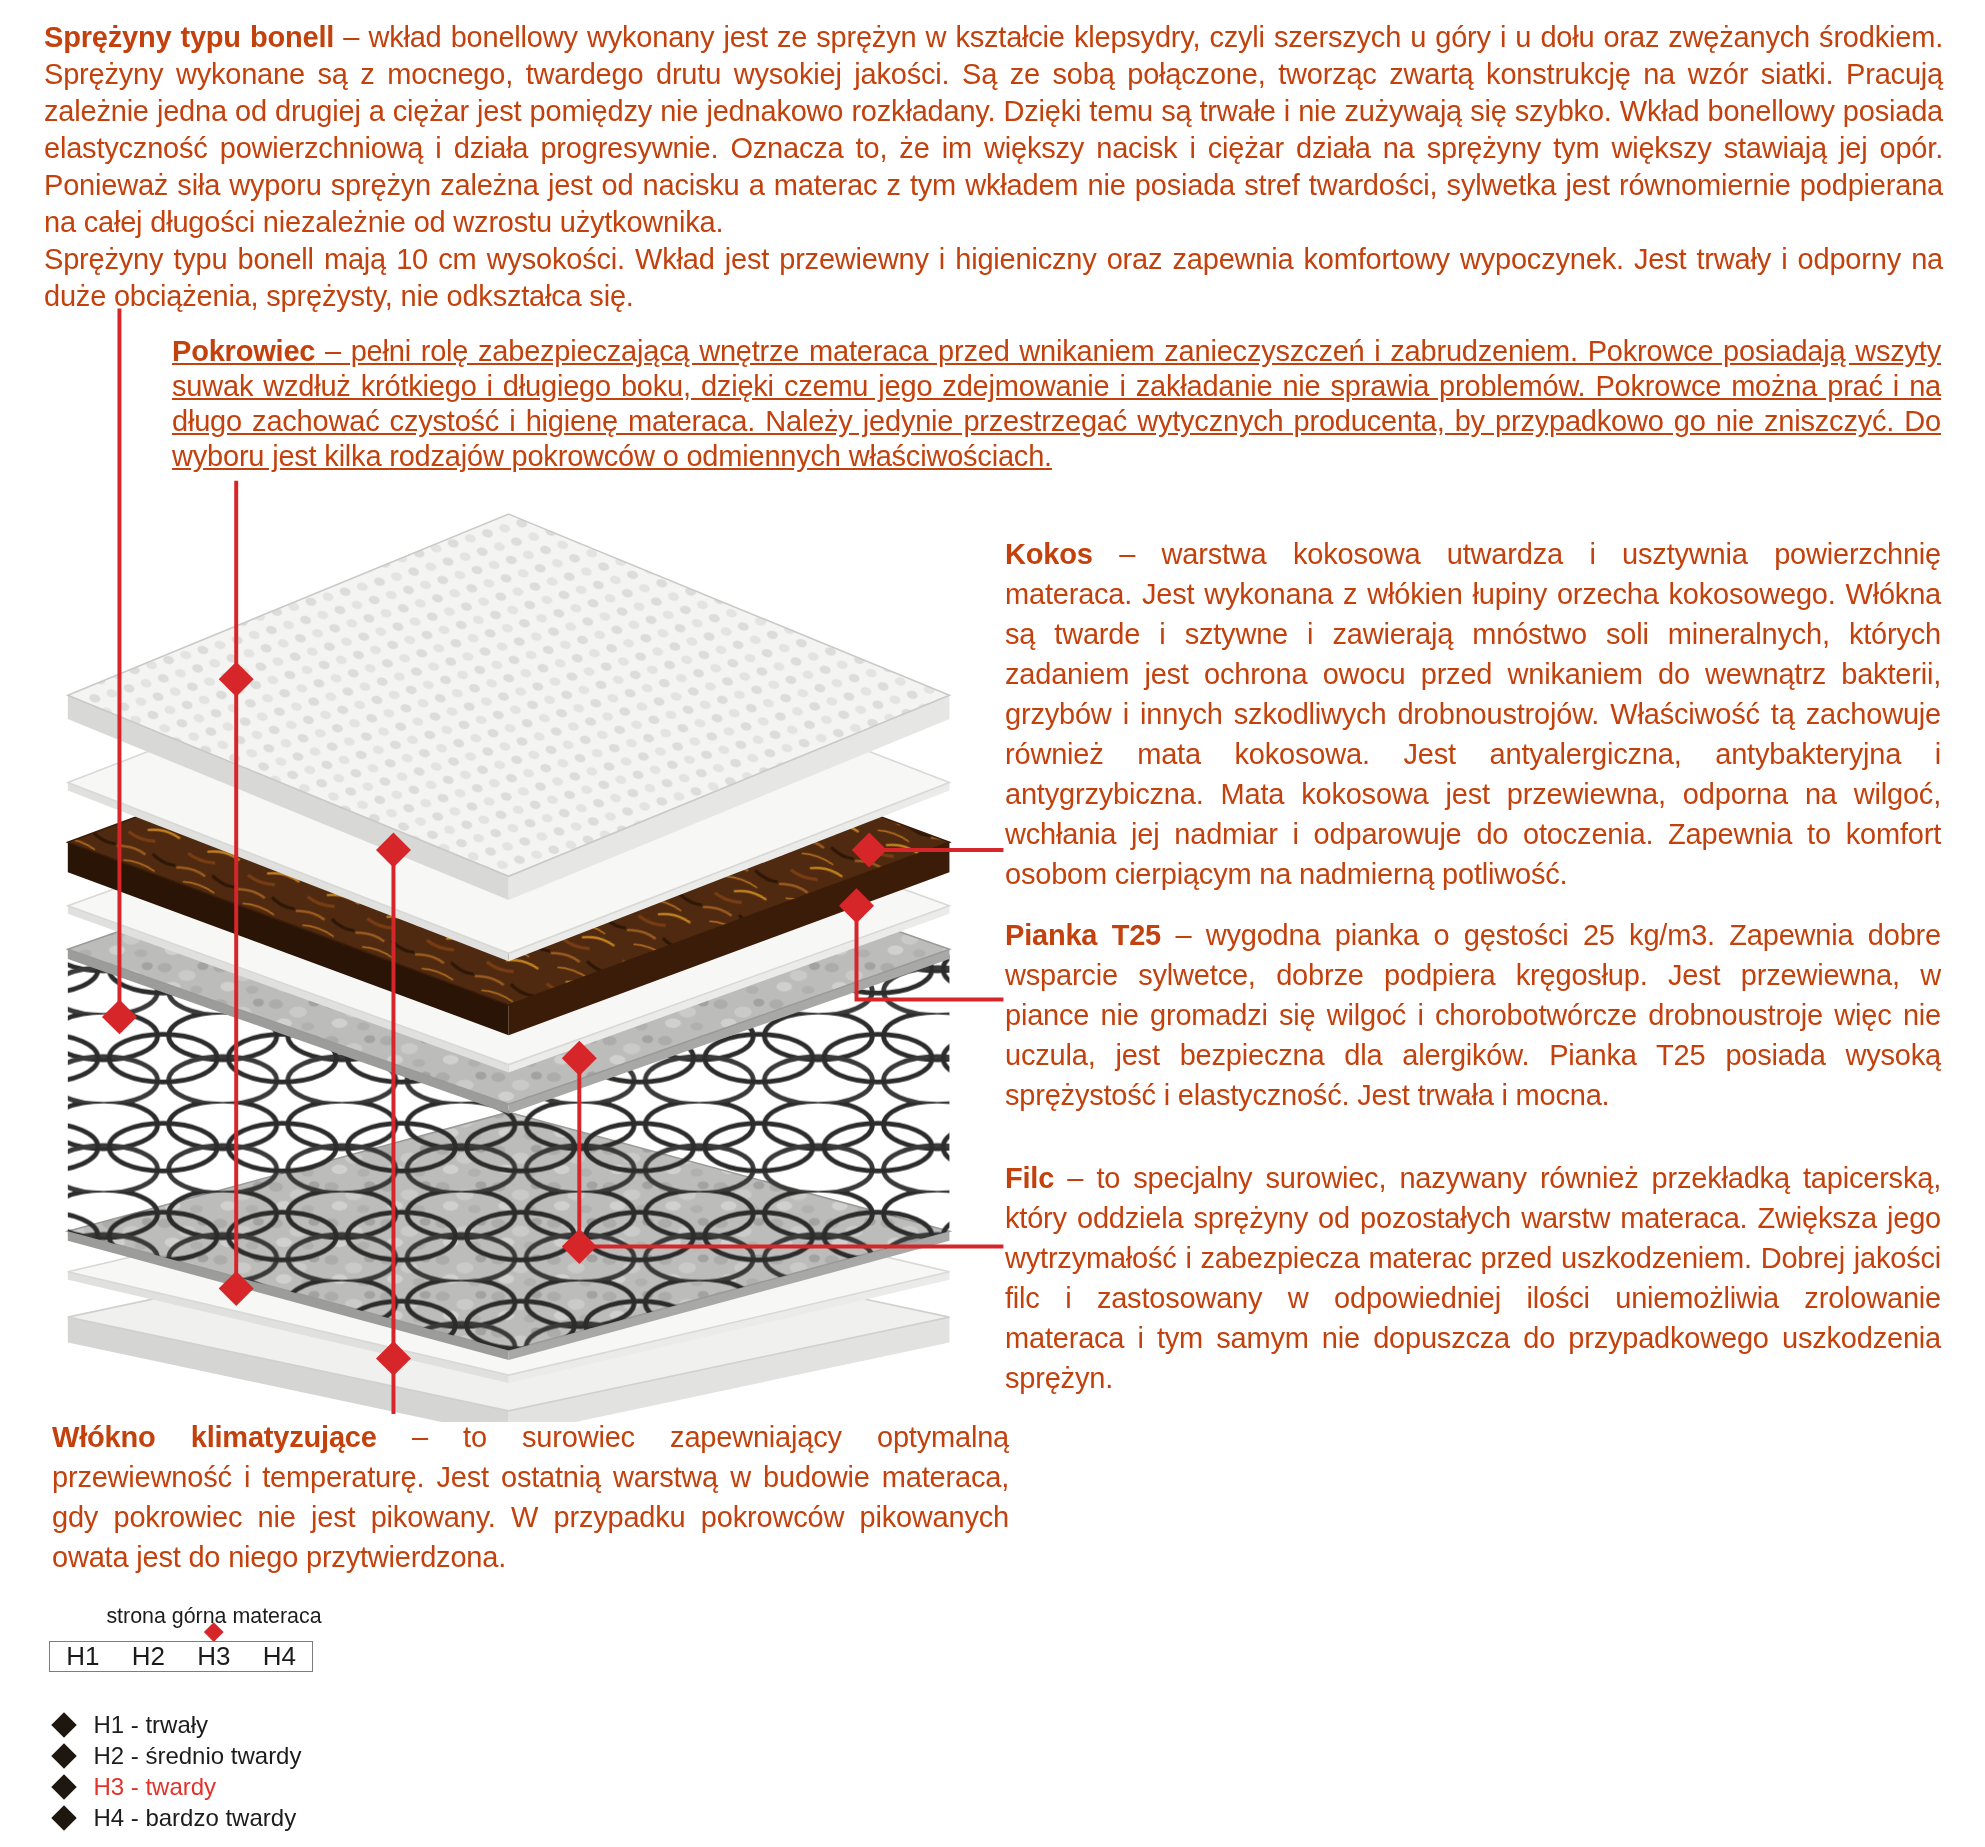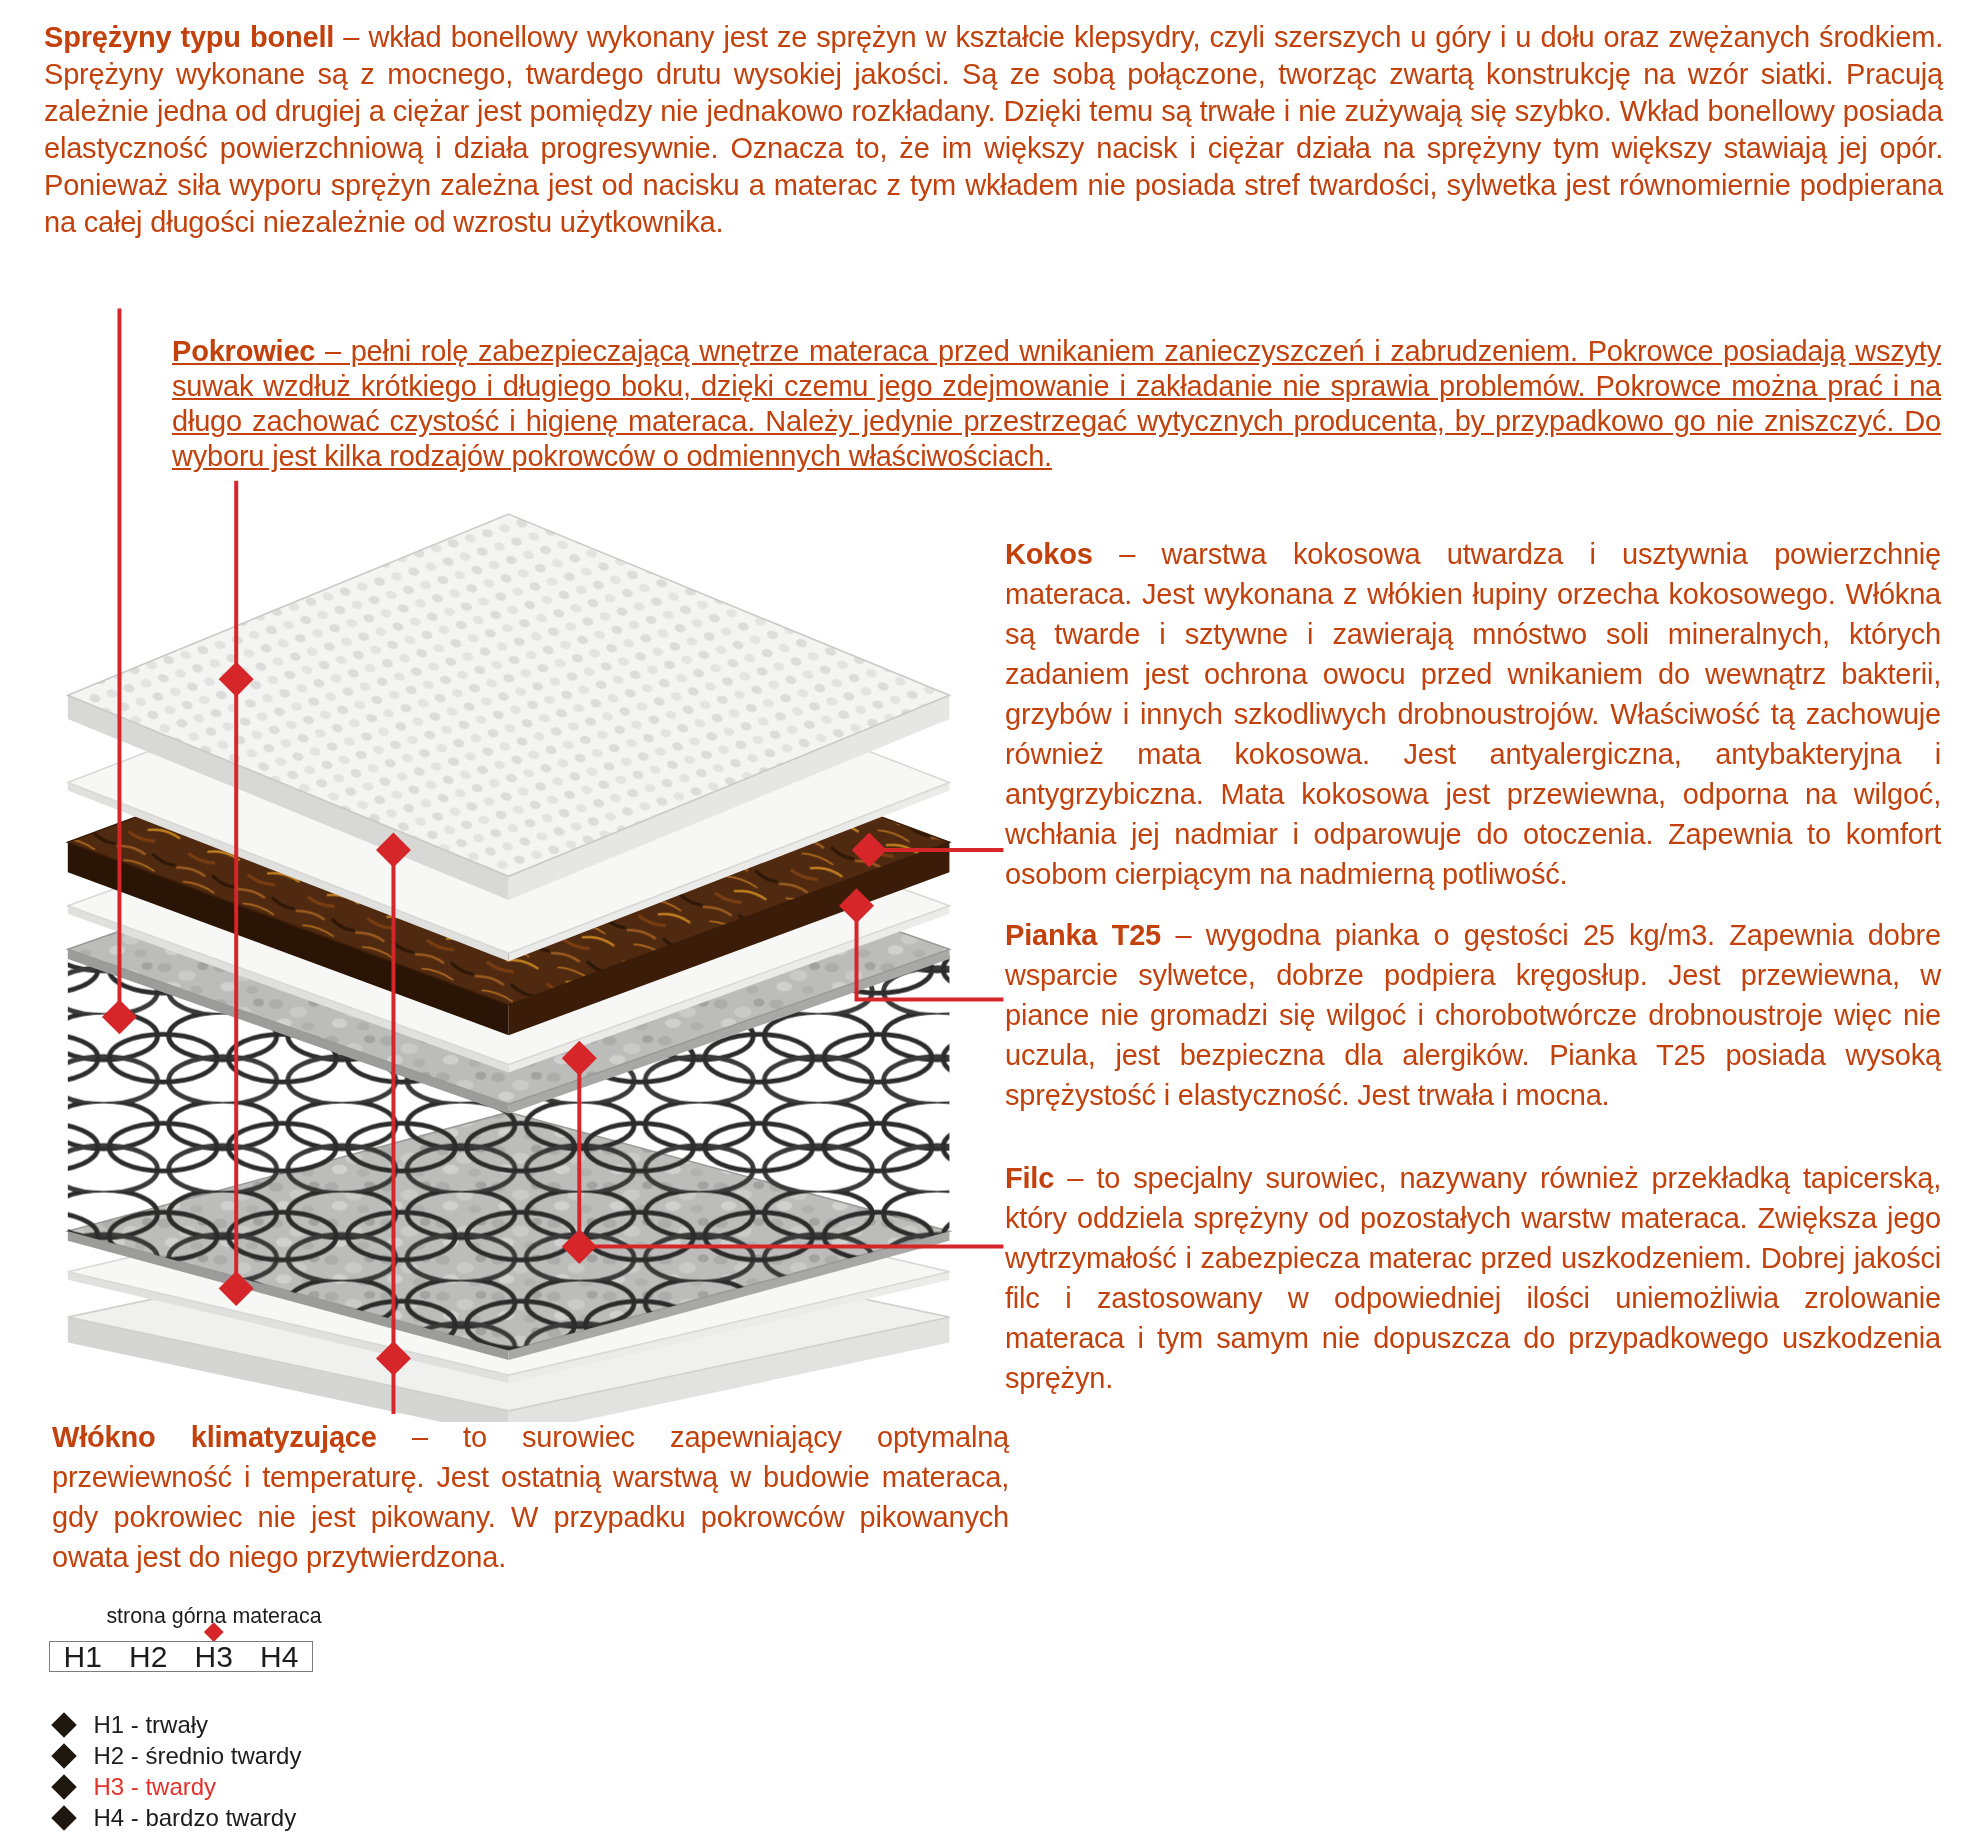--- a/index.html
+++ b/index.html
@@ -36,40 +36,41 @@
   .sel-diamond{
     position:absolute;left:204px;top:1625px;width:13.5px;height:13.5px;
     background:#d7262a;transform:rotate(45deg);
   }
   .hard-box{
     position:absolute;left:49px;top:1641px;width:262px;height:29px;
     border:1.6px solid #7d7d7d;background:#ffffff;
     display:flex;align-items:center;
   }
   .hard-cell{
-    flex:1;text-align:center;font-size:30px;color:#1c1c1c;
+    flex:1;text-align:center;font-size:26px;color:#1c1c1c;
   }
   .legend{
     position:absolute;left:49px;top:1709px;width:397px;
   }
   .legend-row{
     display:flex;align-items:center;height:31px;
   }
   .legend-diamond{
     width:18px;height:18px;background:#1e1710;transform:rotate(45deg);
     margin-left:6.4px;margin-right:20px;flex:0 0 auto;
   }
   .legend-label{font-size:24px;color:#1c1c1c;white-space:nowrap;}
   .legend-label.red{color:#e23229;}
 </style>
 </head>
 <body>
 
 <div class="para" id="sec-bonell">
   <b>Sprężyny typu bonell</b><span> – wkład bonellowy wykonany jest ze sprężyn w kształcie klepsydry, czyli szerszych u góry i u dołu oraz zwężanych środkiem. Sprężyny wykonane są z mocnego, twardego drutu wysokiej jakości. Są ze sobą połączone, tworząc zwartą konstrukcję na wzór siatki. Pracują zależnie jedna od drugiej a ciężar jest pomiędzy nie jednakowo rozkładany. Dzięki temu są trwałe i nie zużywają się szybko. Wkład bonellowy posiada elastyczność powierzchniową i działa progresywnie. Oznacza to, że im większy nacisk i ciężar działa na sprężyny tym większy stawiają jej opór. Ponieważ siła wyporu sprężyn zależna jest od nacisku a materac z tym wkładem nie posiada stref twardości, sylwetka jest równomiernie podpierana na całej długości niezależnie od wzrostu użytkownika.</span><br>
+  <span>Sprężyny typu bonell mają 10 cm wysokości. Wkład jest przewiewny i higieniczny oraz zapewnia komfortowy wypoczynek. Jest trwały i odporny na duże obciążenia, sprężysty, nie odkształca się.</span>
 </div>
 
 <div class="para" id="sec-pokrowiec">
   <b>Pokrowiec</b><span> – pełni rolę zabezpieczającą wnętrze materaca przed wnikaniem zanieczyszczeń i zabrudzeniem. Pokrowce posiadają wszyty suwak wzdłuż krótkiego i długiego boku, dzięki czemu jego zdejmowanie i zakładanie nie sprawia problemów. Pokrowce można prać i na długo zachować czystość i higienę materaca. Należy jedynie przestrzegać wytycznych producenta, by przypadkowo go nie zniszczyć. Do wyboru jest kilka rodzajów pokrowców o odmiennych właściwościach.</span>
 </div>
 
 <div class="para" id="sec-kokos">
   <b>Kokos</b><span> – warstwa kokosowa utwardza i usztywnia powierzchnię materaca. Jest wykonana z włókien łupiny orzecha kokosowego. Włókna są twarde i sztywne i zawierają mnóstwo soli mineralnych, których zadaniem jest ochrona owocu przed wnikaniem do wewnątrz bakterii, grzybów i innych szkodliwych drobnoustrojów. Właściwość tą zachowuje również mata kokosowa. Jest antyalergiczna, antybakteryjna i antygrzybiczna. Mata kokosowa jest przewiewna, odporna na wilgoć, wchłania jej nadmiar i odparowuje do otoczenia. Zapewnia to komfort osobom cierpiącym na nadmierną potliwość.</span>
 </div>
 

